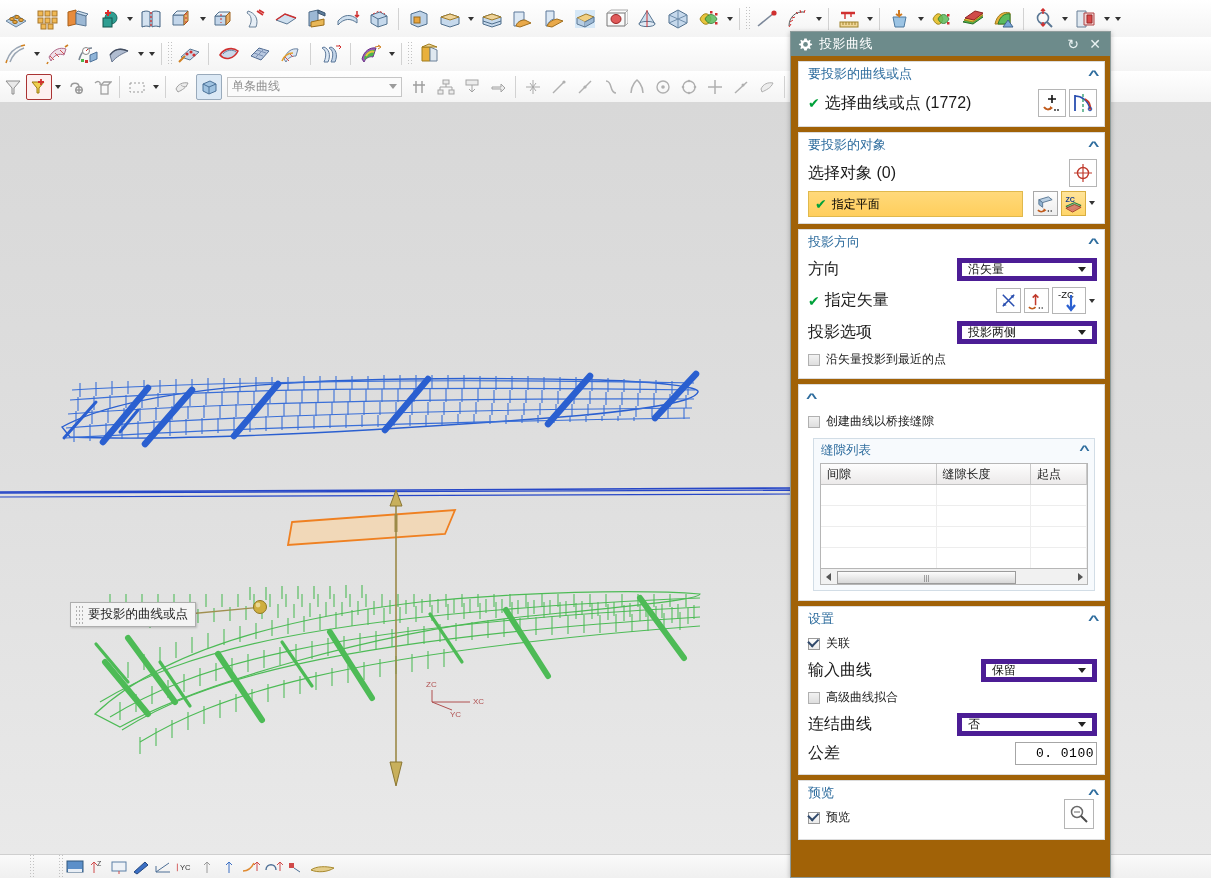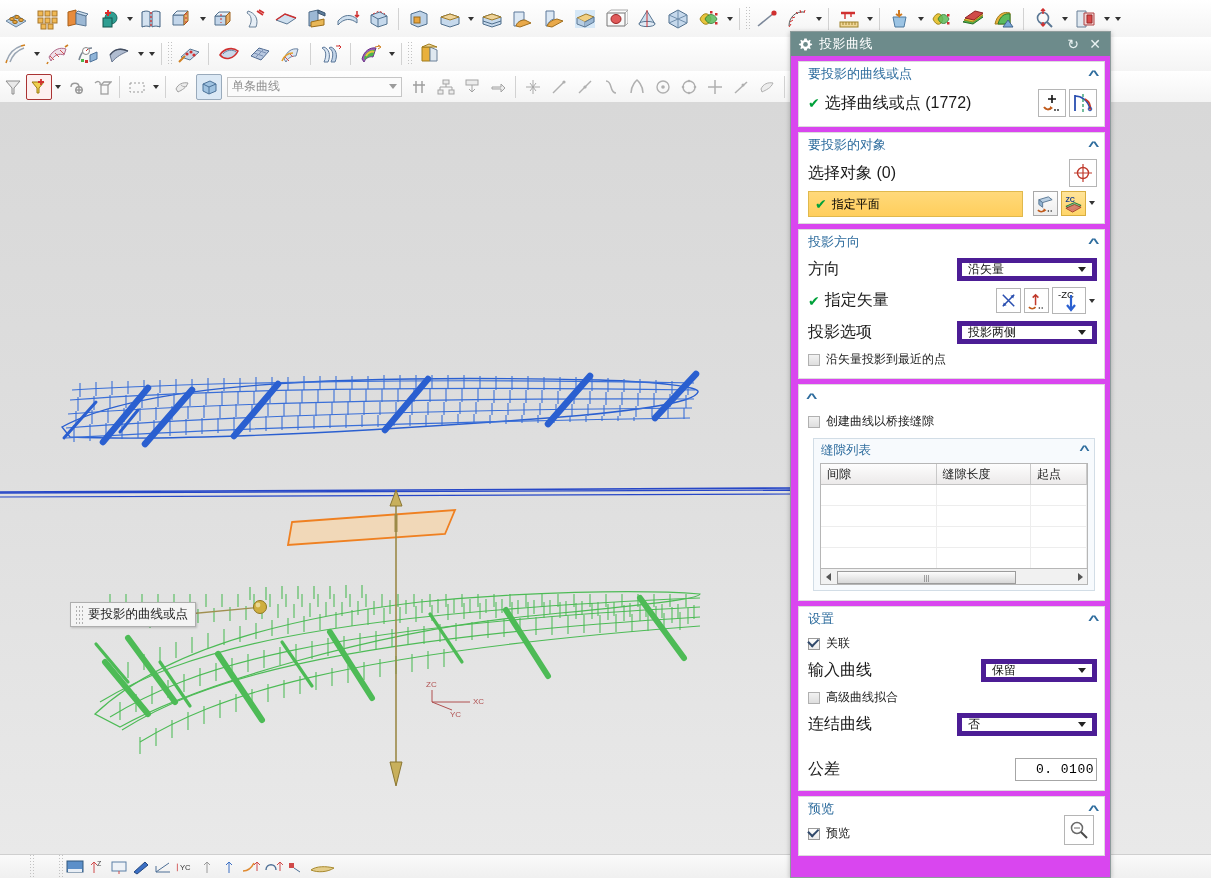--- a/index.html
+++ b/index.html
@@ -51,21 +51,21 @@
       background-size:3px 4px;opacity:.9;}
 
   
   .statusbar{position:absolute;left:0;top:854px;width:1211px;height:24px;
              background:linear-gradient(#fafafa,#efefef);border-top:1px solid #cfcfcf;
              display:flex;align-items:center;overflow:hidden;}
   .statusbar .sb-ico{width:22px;height:20px;display:flex;align-items:center;justify-content:center;flex:0 0 auto;}
 
   
   .dialog{position:absolute;left:790px;top:31px;width:321px;height:847px;
-          background:#d946ef;border:1px solid #8d9b9b;box-sizing:border-box;
+          background:#a16207;border:1px solid #8d9b9b;box-sizing:border-box;
           box-shadow:0 1px 5px rgba(0,0,0,.25);overflow:hidden;}
   .dlg-title{height:24px;background:#6d8b8b;display:flex;align-items:center;padding:0 4px;}
   .dlg-title .gearw{width:20px;height:20px;display:flex;align-items:center;justify-content:center;}
   .dlg-title .tt{flex:1;color:#fff;font-size:13px;padding-left:4px;letter-spacing:.5px;}
   .dlg-title .tbtn{width:22px;height:20px;display:flex;align-items:center;justify-content:center;
                    color:#eaf2f2;font-size:14px;}
 
   .dlg-body{position:absolute;left:0;top:24px;width:321px;height:823px;overflow:hidden;}
 
   .grp{background:#fff;border:1px solid #dcdcdc;margin:5px 7px 0 7px;padding:0 0 6px 0;}
@@ -1236,21 +1236,21 @@
         <span class="cbl">高级曲线拟合</span>
       </div>
       <div class="row" style="min-height:29px;">
         <span class="lbl">连结曲线</span>
         <span class="spacer"></span>
         <span class="combo" style="width:140px;">
           <span class="cv">否</span>
           <span class="cdn"></span>
         </span>
       </div>
-      <div class="row" style="min-height:29px;margin-top:16px;">
+      <div class="row" style="min-height:29px;">
         <span class="lbl">公差</span>
         <span class="spacer"></span>
         <span class="numfield">
           <span>0. 0100</span>
         </span>
       </div>
     </div>
 
     <div class="grp" style="position:relative;min-height:52px;">
       <div class="grp-hd">

